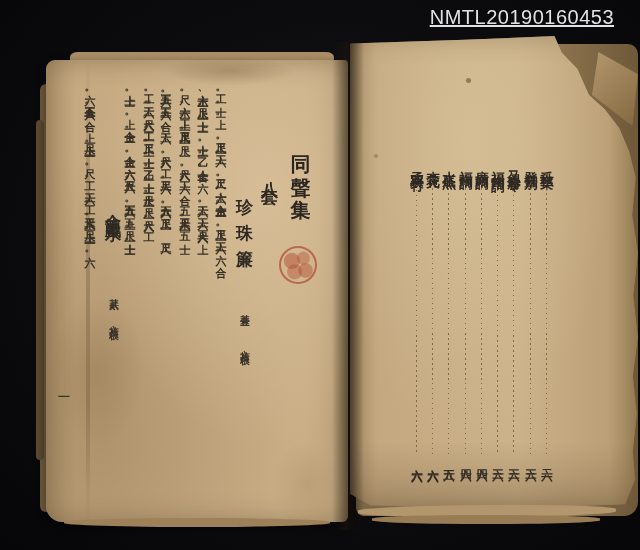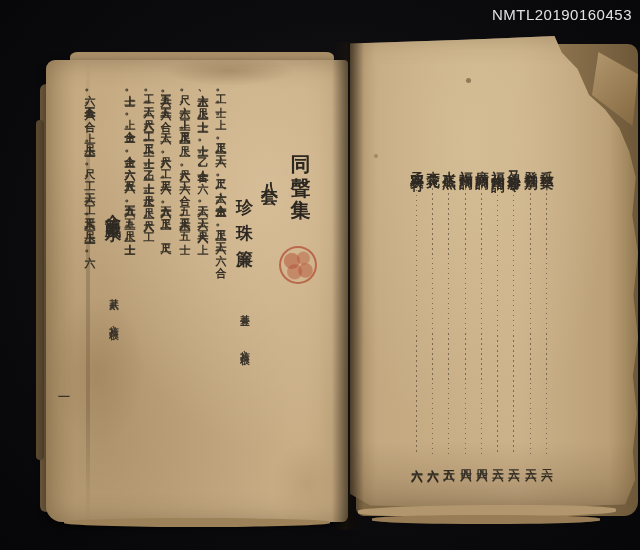--- a/index.html
+++ b/index.html
@@ -3,23 +3,23 @@
 <meta charset="utf-8">
 <style>
   * { margin:0; padding:0; box-sizing:border-box; }
   html,body { background:#000; }
   .scene {
     position:relative; width:640px; height:550px; overflow:hidden;
     background: radial-gradient(ellipse at 52% 45%, #1a181c 0%, #0c0b0e 55%, #060507 100%);
     font-family:"Liberation Serif","DejaVu Serif",serif;
   }
   .catalog-label {
-    position:absolute; top:6px; right:8px;
+    position:absolute; top:6px; right:26px;
     font-family:"Liberation Sans","DejaVu Sans",sans-serif;
-    font-size:15px; color:#e2e2e2; letter-spacing:.5px;
+    font-size:20px; color:#e2e2e2; letter-spacing:.5px;text-decoration:underline;
   }
   
   .edge { position:absolute; }
   .left-top-sliver { left:70px; top:52px; width:264px; height:14px; background:#a98e67; border-radius:8px/5px; }
   .left-stack1 { left:40px; top:84px; width:12px; height:428px; background:linear-gradient(90deg,#6b5639,#8d7452); border-radius:8px; }
   .left-stack2 { left:36px; top:120px; width:8px; height:340px; background:#5b4930; border-radius:6px; }
   .right-underpage {
     left:356px; top:44px; width:282px; height:472px; background:linear-gradient(90deg,#7d6644,#8f7550 70%,#6d5839);
     border-radius:4px 10px 14px 8px;
   }

